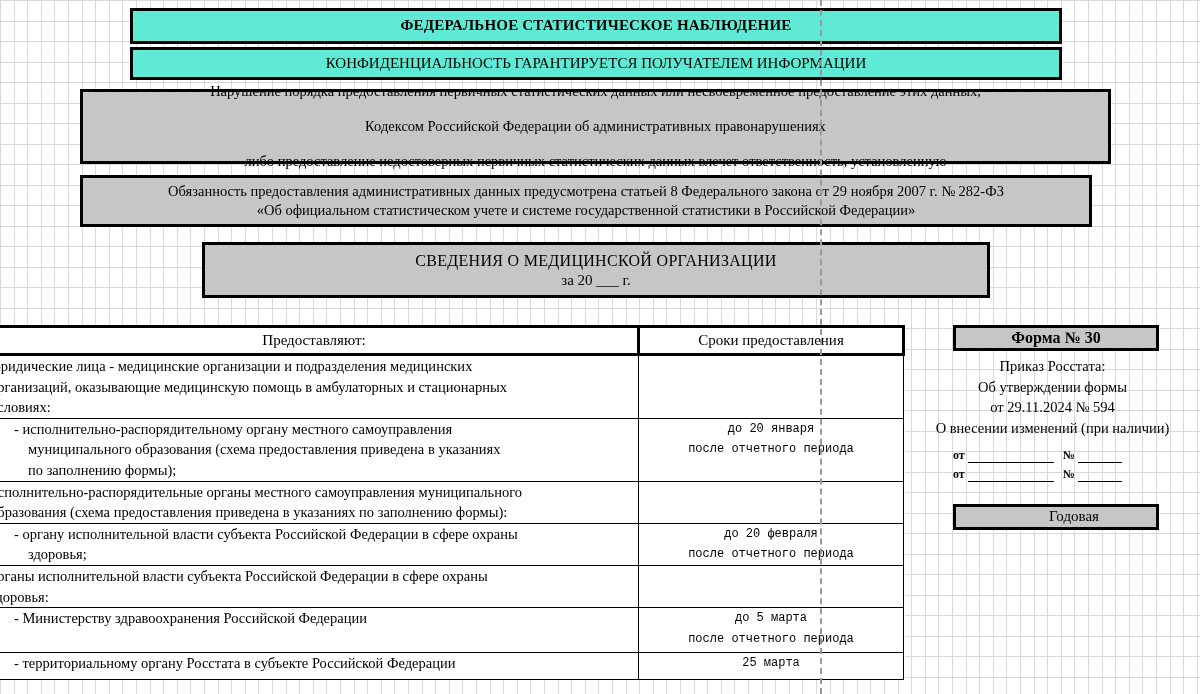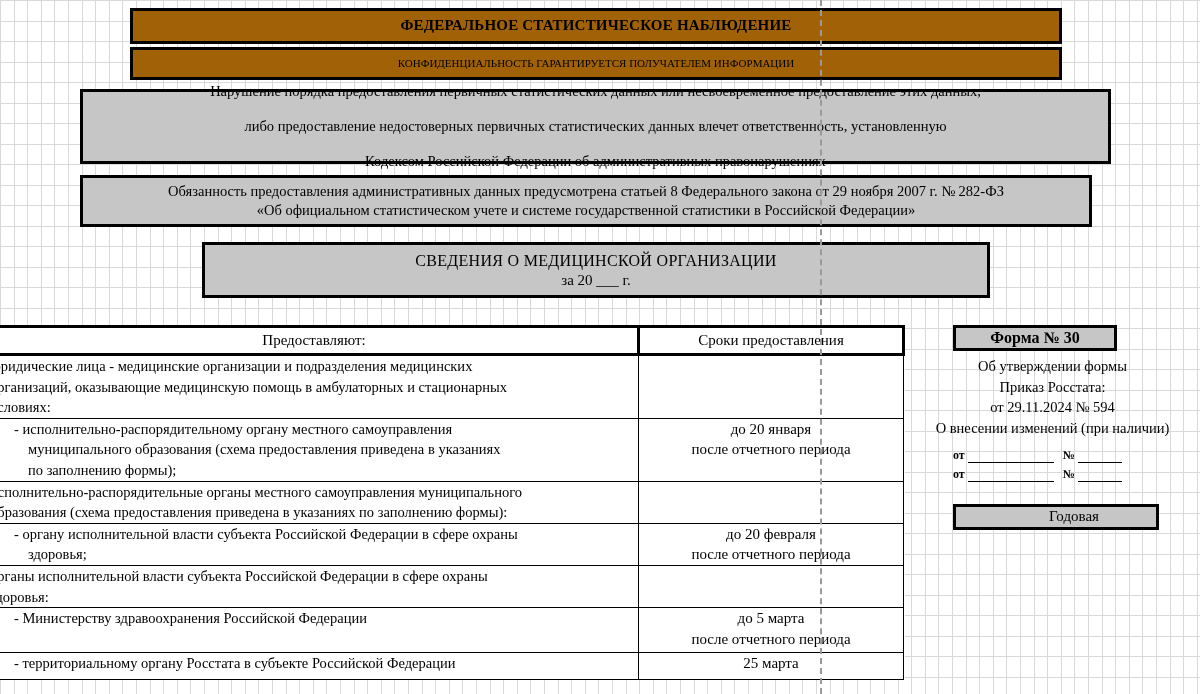--- a/index.html
+++ b/index.html
@@ -39,30 +39,30 @@
     box-sizing: border-box;
     border: 3px solid #000000;
     z-index: 2;
     display: flex;
     flex-direction: column;
     align-items: center;
     justify-content: center;
     text-align: center;
     line-height: 1.32;
   }
-  .box.white { background: #a16207; }
+  .box.white { background: #5eead4; }
   .box.gray  { background: #c6c6c6; }
 
   .hdr-title {
     font-weight: bold;
     font-size: 15px;
     letter-spacing: 0.2px;
   }
   .hdr-sub {
-    font-size: 11px;
+    font-size: 15px;
   }
   .warn-line { font-size: 14.5px; }
   .law-line  { font-size: 14.5px; }
 
   .doc-title {
     font-size: 16px;
     letter-spacing: 0.3px;
   }
   .doc-year { font-size: 15px; }
 
@@ -98,32 +98,33 @@
     font-size: 14.5px;
     line-height: 20.6px;
     padding-left: 10px;
     text-align: left;
   }
   .cell-left .ln { display: block; white-space: nowrap; }
   .cell-left .ind1 { padding-left: 24px; }
   .cell-left .ind2 { padding-left: 38px; }
 
   .cell-right {
-    font-size: 15px;
+    font-size: 12px;
     line-height: 20.6px;
     text-align: center;
     vertical-align: middle;
+    font-family: Liberation Mono, monospace;
   }
   .cell-right .ln { display: block; }
   .cell-right.blank { }
 
   
   #form-no {
     left: 953px; top: 325px;
-    width: 164px; height: 26px;
+    width: 206px; height: 26px;
   }
   #form-no .lbl { font-weight: bold; font-size: 16px; }
 
   #order-block {
     position: absolute;
     left: 905px;
     top: 356px;
     width: 295px;
     z-index: 2;
     text-align: center;
@@ -176,22 +177,22 @@
   <div class="box white" style="left:130px; top:8px; width:932px; height:36px;">
     <span class="hdr-title">ФЕДЕРАЛЬНОЕ СТАТИСТИЧЕСКОЕ НАБЛЮДЕНИЕ</span>
   </div>
 
   <div class="box white" style="left:130px; top:47px; width:932px; height:33px;">
     <span class="hdr-sub">КОНФИДЕНЦИАЛЬНОСТЬ ГАРАНТИРУЕТСЯ ПОЛУЧАТЕЛЕМ ИНФОРМАЦИИ</span>
   </div>
 
   <div class="box gray" style="left:80px; top:89px; width:1031px; height:75px;gap:16px;">
     <span class="warn-line">Нарушение порядка предоставления первичных статистических данных или несвоевременное предоставление этих данных,</span>
+    <span class="warn-line">Кодексом Российской Федерации об административных правонарушениях</span>
     <span class="warn-line">либо предоставление недостоверных первичных статистических данных влечет ответственность, установленную</span>
-    <span class="warn-line">Кодексом Российской Федерации об административных правонарушениях</span>
   </div>
 
   <div class="box gray" style="left:80px; top:175px; width:1012px; height:52px;">
     <span class="law-line">Обязанность предоставления административных данных предусмотрена статьей 8 Федерального закона от 29 ноября 2007 г. № 282-ФЗ</span>
     <span class="law-line">«Об официальном статистическом учете и системе государственной статистики в Российской Федерации»</span>
   </div>
 
   <div class="box gray" style="left:202px; top:242px; width:788px; height:56px;">
     <span class="doc-title">СВЕДЕНИЯ О МЕДИЦИНСКОЙ ОРГАНИЗАЦИИ</span>
     <span class="doc-year">за 20 ___ г.</span>
@@ -278,22 +279,22 @@
       </tr>
 
     </tbody>
   </table>
 
   <div id="form-no" class="box gray">
     <span class="lbl">Форма № 30</span>
   </div>
 
   <div id="order-block">
+    <span class="ln">Приказ Росстата:</span>
     <span class="ln">Об утверждении формы</span>
-    <span class="ln">Приказ Росстата:</span>
     <span class="ln">от 29.11.2024 № 594</span>
     <span class="ln">О внесении изменений (при наличии)</span>
   </div>
 
   <div id="amend-rows">
     <div class="amend-row">
       <span class="k">от</span>
       <span class="blankline w1"></span>
       <span class="k k2">№</span>
       <span class="blankline w2"></span>

